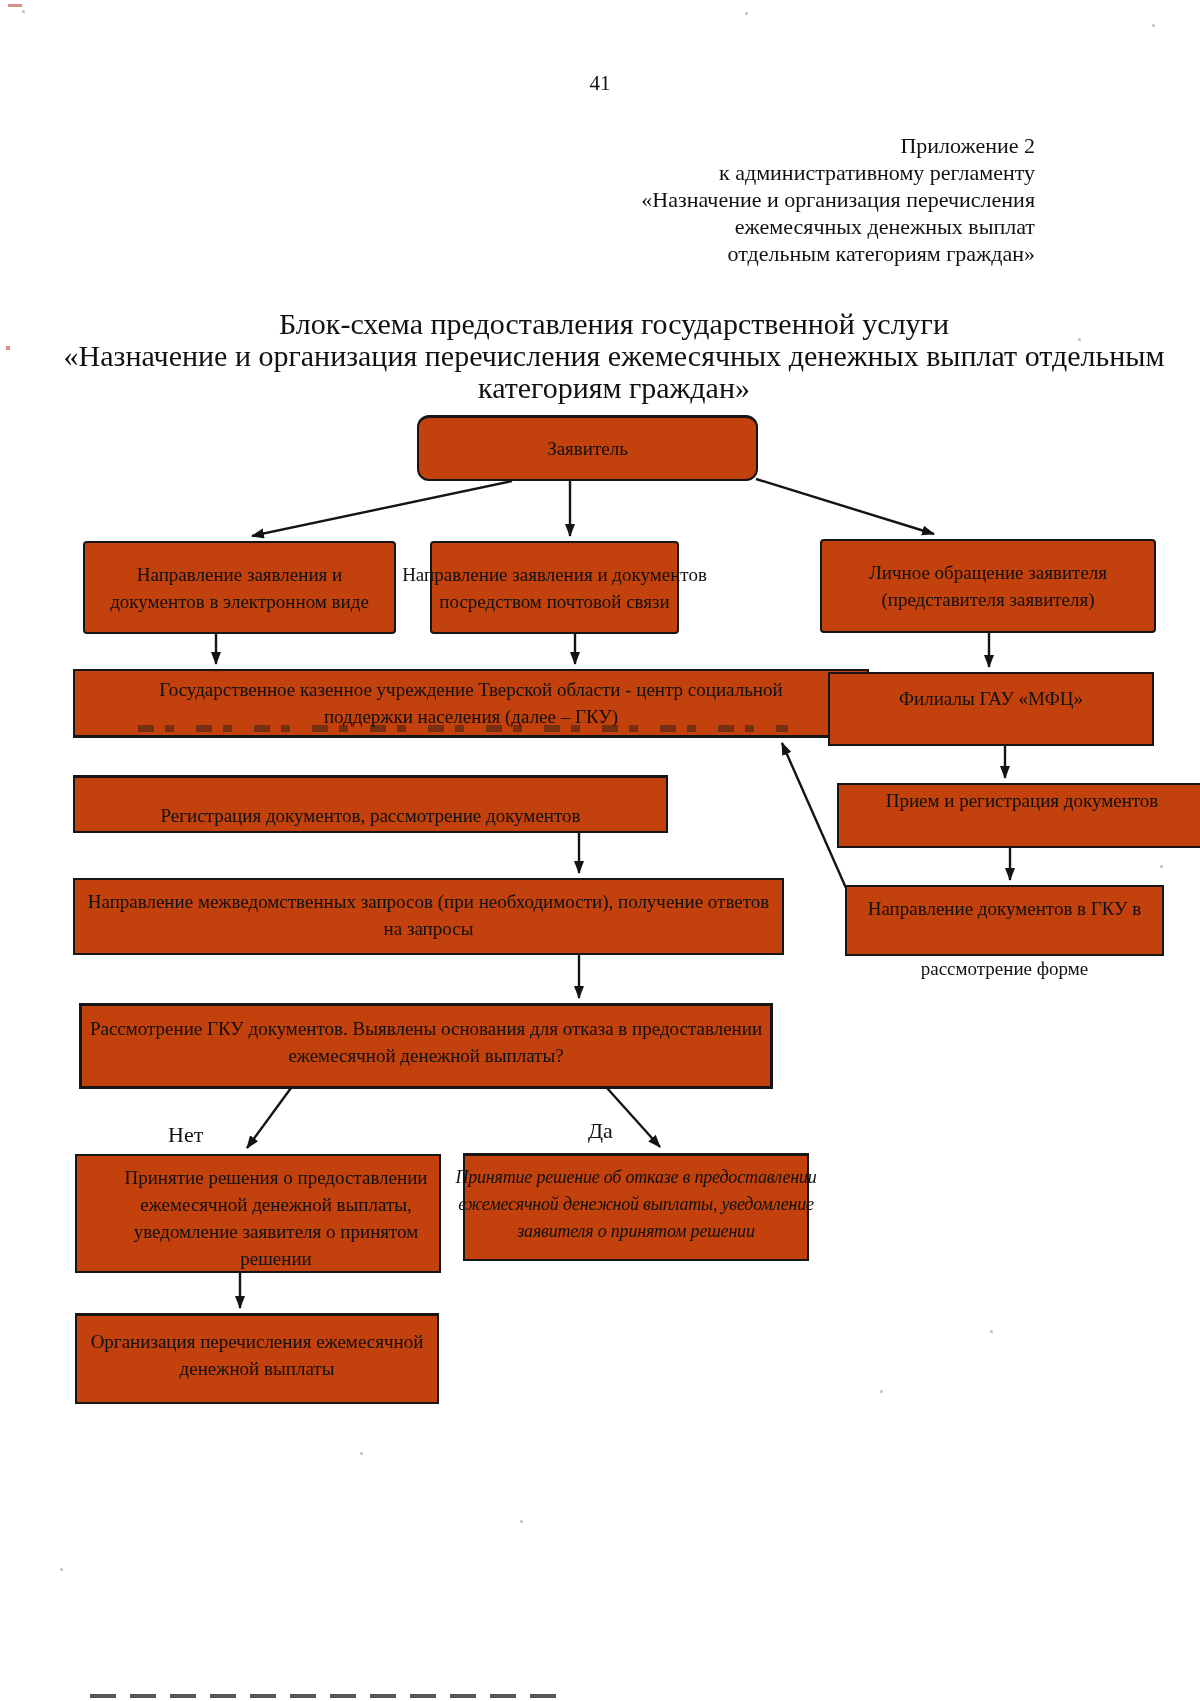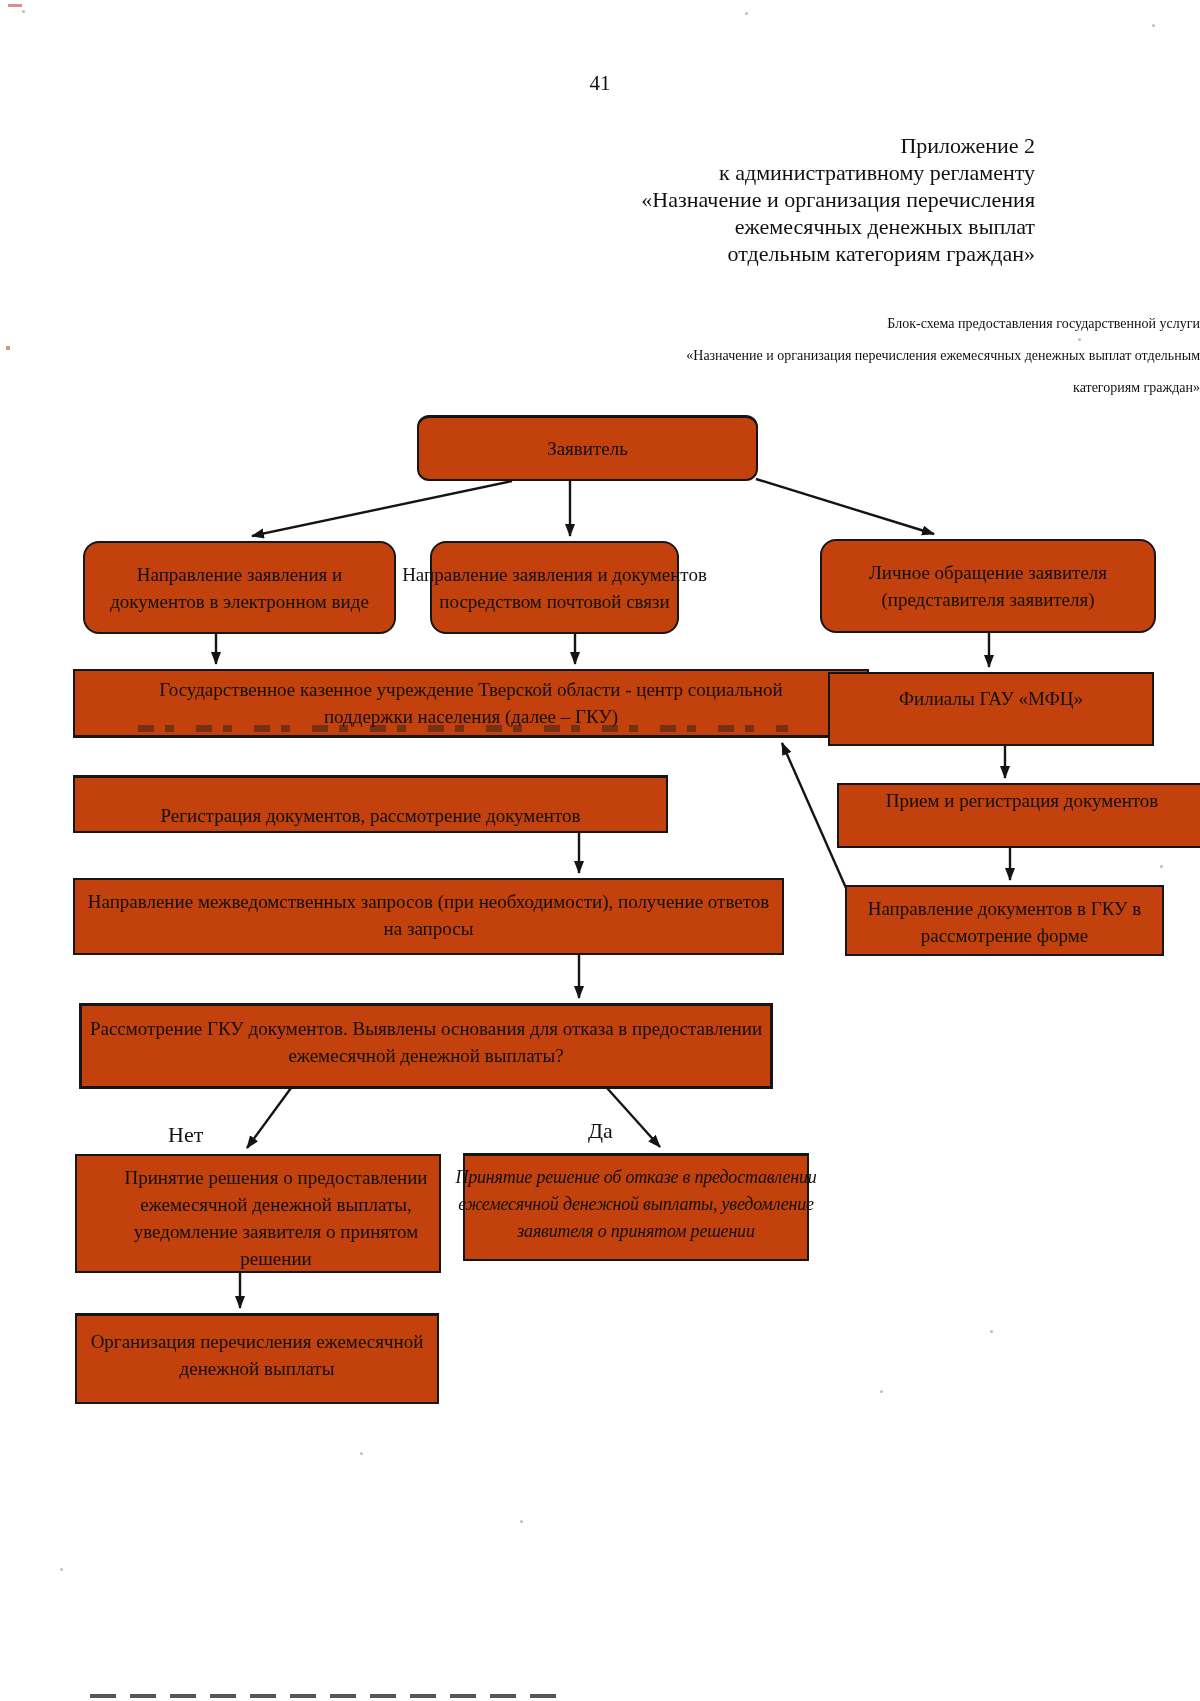--- a/index.html
+++ b/index.html
@@ -15,30 +15,30 @@
   .pagenum{
     position:absolute;left:0;right:0;top:45px;
     text-align:center;font-size:21px;margin-top:26px;
   }
   .hdr{
     position:absolute;top:132px;right:165px;
     text-align:right;font-size:22px;line-height:27px;
   }
   .doc-title{
     position:absolute;top:308px;left:0;right:0;
-    text-align:right;font-size:14px;line-height:32px;padding-left:28px;
+    text-align:center;font-size:30px;line-height:32px;padding-left:28px;
   }
   .bx{
     position:absolute;box-sizing:border-box;
     border:2px solid #161616;
     background:#c2410c;
     display:flex;flex-direction:column;align-items:center;
     font-size:19px;line-height:27px;text-align:center;
   }
-  .bx.rnd{border-radius:16px;}
+  .bx.rnd{border-radius:4px;}
   .bx.vc{justify-content:center;}
   .bl{white-space:nowrap;}
   .thick-top{border-top-width:3px;}
   .thick-bottom{border-bottom-width:3px;}
   .thick-all{border-width:3px;}
   .branch-label{
     position:absolute;font-size:22px;
   }
   .arrows{
     position:absolute;left:0;top:0;width:1200px;height:1701px;
@@ -166,21 +166,21 @@
   </div>
 
   <div class="bx" style="left:828px;top:672px;width:326px;height:74px;padding-top:11px;">
     <div class="bl">Филиалы ГАУ «МФЦ»</div>
   </div>
 
   <div class="bx" style="left:837px;top:783px;width:370px;height:65px;padding-top:2px;">
     <div class="bl">Прием и регистрация документов</div>
   </div>
 
-  <div class="bx" style="left:845px;top:885px;width:319px;height:71px;padding-top:8px;">
+  <div class="bx" style="left:845px;top:885px;width:319px;height:71px;padding-top:8px;gap:33px;">
     <div class="bl">Направление документов в ГКУ в</div>
     <div class="bl">рассмотрение форме</div>
   </div>
 
   <div class="page-bottom-artifact"></div>
   <div class="speck" style="left:22px;top:10px;"></div>
   <div class="speck" style="left:745px;top:12px;"></div>
   <div class="speck" style="left:1152px;top:24px;"></div>
   <div class="speck" style="left:1078px;top:338px;"></div>
   <div class="speck" style="left:1160px;top:865px;"></div>

